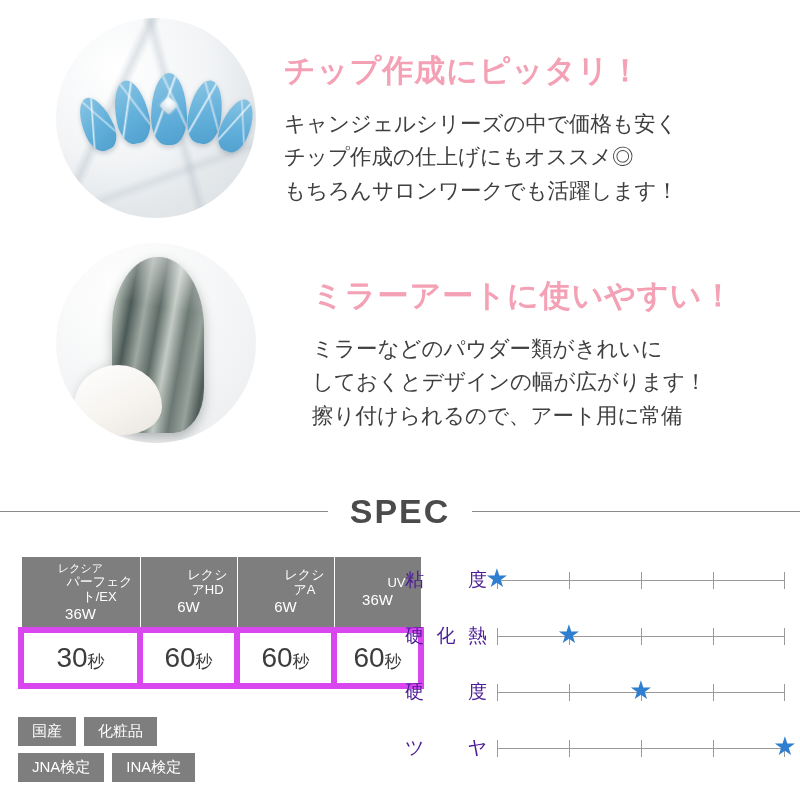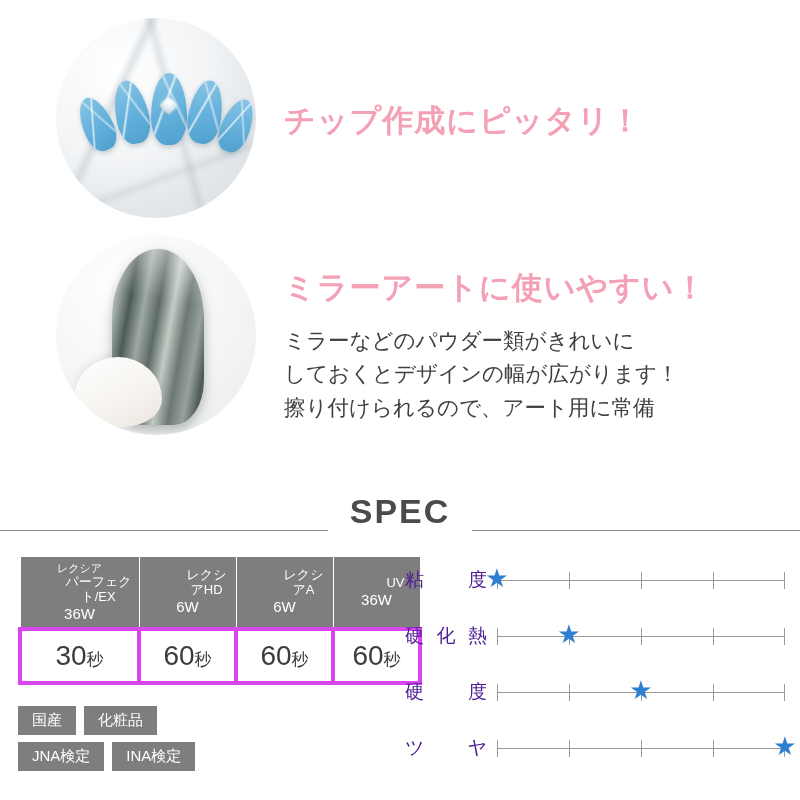--- a/index.html
+++ b/index.html
@@ -16,21 +16,21 @@
     position: relative;
   }
 
   
   .feature {
     display: flex;
     align-items: center;
     position: absolute;
   }
   .feature-1 { top: 18px; left: 56px; }
-  .feature-2 { top: 235px; left: 56px; }
+  .feature-2 { top: 243px; left: 56px; gap: 28px; }
 
   .photo-circle {
     width: 200px;
     height: 200px;
     border-radius: 50%;
     overflow: hidden;
     flex: 0 0 auto;
     position: relative;
   }
 
@@ -140,21 +140,21 @@
   }
   .feature-body div { margin: 0; }
 
   
   .spec-header {
     position: absolute;
     top: 492px;
     left: 0;
     width: 800px;
     display: flex;
-    align-items: flex-end;
+    align-items: center;
   }
   .spec-rule {
     flex: 1 1 auto;
     height: 1px;
     background: #8a8a8a;
   }
   .spec-title {
     font-size: 34px;
     font-weight: bold;
     letter-spacing: 2px;
@@ -178,36 +178,36 @@
     border: 1px solid #ffffff;
     text-align: center;
     vertical-align: middle;
     padding: 5px 4px;
     line-height: 1.15;
   }
   th .lamp-small { font-size: 11px; display: block; }
   th .lamp-main  { font-size: 13px; display: block; margin-left: 38px; }
   th .lamp-watt  { font-size: 15px; display: block; }
   table.cure-table td {
-    border: 4px solid #d946ef;
+    border: 6px solid #d946ef;
     text-align: center;
     vertical-align: middle;
     height: 48px;
     background: #ffffff;
     color: #3c3c3c;
   }
   td .num { font-size: 28px; }
   td .unit { font-size: 17px; }
   .col-1 { width: 110px; }
   .col-2 { width: 88px; }
   .col-3 { width: 88px; }
   .col-4 { width: 78px; }
 
   .badges {
-    margin-top: 21px;
+    margin-top: 28px;
   }
   .badge-row { display: flex; margin-bottom: 7px; }
   .badge {
     background: #7e7e7e;
     color: #ffffff;
     font-size: 15px;
     padding: 5px 14px;
     margin-right: 8px;
     text-align: center;
     white-space: nowrap;
@@ -280,20 +280,25 @@
       </div>
     <div class="nail n4">
         <div class="veins"></div>
       </div>
     <div class="nail n5">
         <div class="veins"></div>
       </div>
   </div>
   <div class="feature-text">
     <div class="feature-heading">チップ作成にピッタリ！</div>
+    <div class="feature-body">
+      <div>キャンジェルシリーズの中で価格も安く</div>
+      <div>チップ作成の仕上げにもオススメ◎</div>
+      <div>もちろんサロンワークでも活躍します！</div>
+    </div>
   </div>
 </div>
 
 <div class="feature feature-2">
   <div class="photo-circle photo-chrome">
     <div class="chrome-nail"></div>
     <div class="finger"></div>
   </div>
   <div class="feature-text">
     <div class="feature-heading">ミラーアートに使いやすい！</div>

